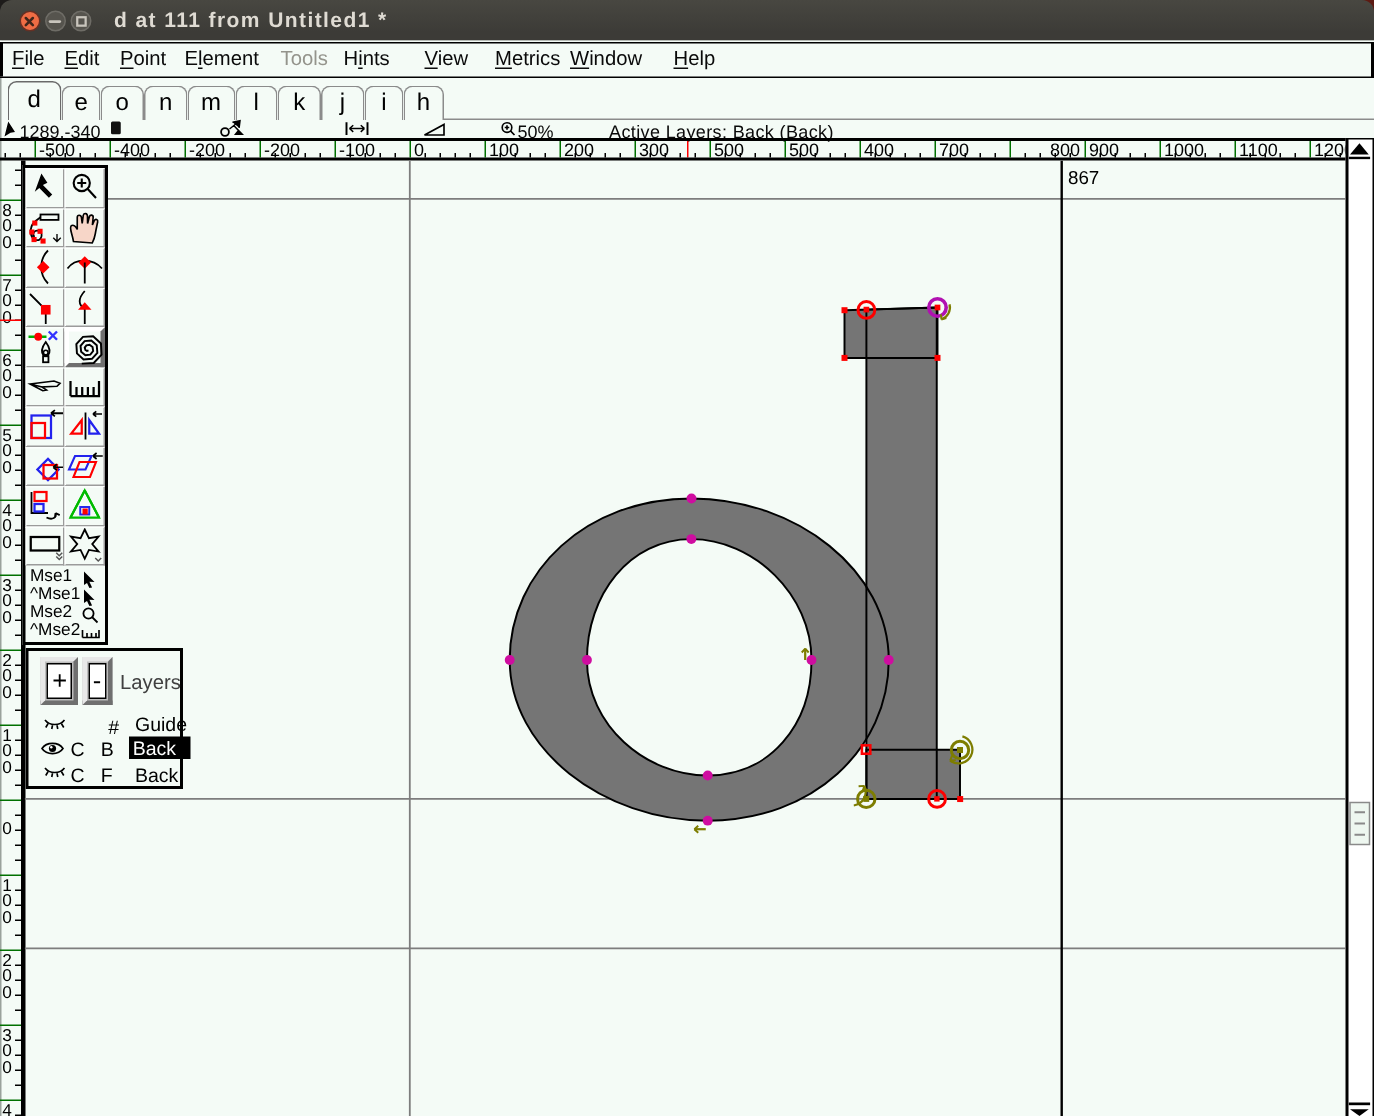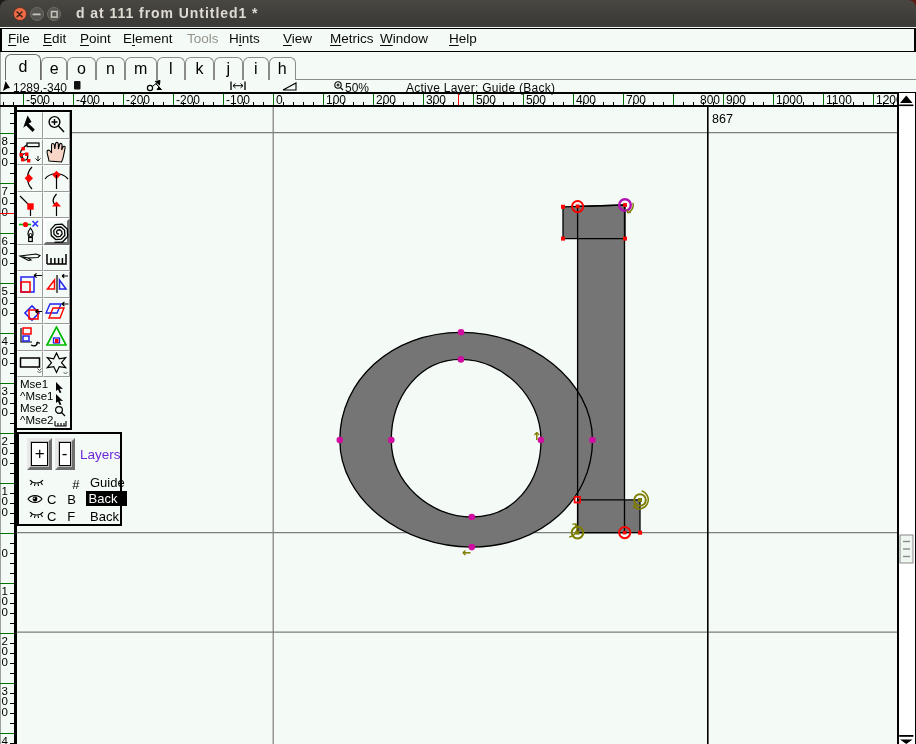--- a/index.html
+++ b/index.html
@@ -84,21 +84,21 @@
   <circle cx="150" cy="9" r="2.6" fill="none" stroke="#000" stroke-width="1.2"></circle>
   <path d="M153 7 L158 3 M155 2.5 L160 1.5 L159.4 6.2 M156 4.8 L161.5 10.5 L157 10.5 L159 8 Z" stroke="#000" stroke-width="1" fill="#000"></path>
   <path d="M231 2.5 L231 11 M245 2.5 L245 11" stroke="#000" stroke-width="1.3"></path>
   <path d="M233 6.7 L243 6.7 M233 6.7 L235.5 4.5 M233 6.7 L235.5 8.9 M243 6.7 L240.5 4.5 M243 6.7 L240.5 8.9" stroke="#000" stroke-width="1"></path>
   <path d="M283 11 L296 11 L296 4 Z" fill="none" stroke="#000" stroke-width="1.1"></path>
   <circle cx="338" cy="6" r="3.2" fill="none" stroke="#000" stroke-width="1.1"></circle>
   <path d="M336.5 6 L339.5 6 M338 4.5 L338 7.5 M340.3 8.3 L343 11" stroke="#000" stroke-width="1.1"></path>
 </svg>
 <div class="inftext" style="left:13px;top:80.5px">1289,-340</div>
 <div class="inftext" style="left:345px;top:80.5px">50%</div>
-<div class="inftext" style="left:406px;top:80.5px;letter-spacing:0.25px">Active Layer: Guide (Back)</div>
+<div class="inftext" style="left:406px;top:80.5px;letter-spacing:0.25px">Active Layers: Back (Back)</div>
 
 <div id="rulerline1" class="abs"></div>
 <div id="hruler" class="abs" style="left:0;top:93.5px;width:899px;height:27px">
     <div class="abs gtickh" style="left:23px"></div>
     <div class="hlabel" style="left:26px">-500</div>
     <div class="abs gtickh" style="left:73px"></div>
     <div class="hlabel" style="left:76px">-400</div>
     <div class="abs gtickh" style="left:123px"></div>
     <div class="hlabel" style="left:126px">-200</div>
     <div class="abs gtickh" style="left:173px"></div>
@@ -497,21 +497,21 @@
         <path d="M2 9 L2 4 M2 9 L13 9 L13 4 M5 9 L5 6 M8 9 L8 6 M11 9 L11 6" fill="none" stroke="#000" stroke-width="1.1"></path>
       </svg></div>
   </div>
 <div class="abs palette" id="layerspal" style="left:17px;top:431.5px;width:104.5px;height:94px;">
     <div class="abs" style="left:8.3px;top:4px;width:25px;height:32px;background:#bdbdbd;border-top:3px solid #e8e8e8;border-left:3px solid #e8e8e8;border-right:3px solid #6f6f6f;border-bottom:3px solid #6f6f6f;box-sizing:border-box;">
       <div class="abs" style="left:1px;top:1px;right:1px;bottom:1px;background:#fff;border:1.6px solid #000;font-size:17px;text-align:center;line-height:22px;color:#000">+</div>
     </div>
     <div class="abs" style="left:35.7px;top:4px;width:20px;height:32px;background:#bdbdbd;border-top:3px solid #e8e8e8;border-left:3px solid #e8e8e8;border-right:3px solid #6f6f6f;border-bottom:3px solid #6f6f6f;box-sizing:border-box;">
       <div class="abs" style="left:1px;top:1px;right:1px;bottom:1px;background:#fff;border:1.6px solid #000;font-size:17px;text-align:center;line-height:22px;color:#000">-</div>
     </div>
-    <div class="abs" style="left:61px;top:13px;font-size:13.5px;color:#6d28d9">Layers</div>
+    <div class="abs" style="left:61px;top:13px;font-size:13.5px;color:#404040">Layers</div>
     <svg class="abs" style="left:9.5px;top:45px" width="15" height="9">
       <path d="M1 1 C4 5 11 5 14 1 M3 3.5 L1.5 6 M6 4.5 L5.5 7 M9 4.5 L9.5 7 M12 3.5 L13.5 6" fill="none" stroke="#000" stroke-width="1.1"></path>
     </svg>
     <svg class="abs" style="left:8px;top:60px" width="16" height="10">
       <path d="M1 5 C4 0.5 12 0.5 15 5 C12 9.5 4 9.5 1 5 Z" fill="none" stroke="#000" stroke-width="1.1"></path>
       <circle cx="8" cy="5" r="2.4" fill="#000"></circle>
       <circle cx="7.2" cy="4.2" r="0.8" fill="#fff"></circle>
     </svg>
     <svg class="abs" style="left:9.5px;top:77.5px" width="15" height="9">
       <path d="M1 1 C4 5 11 5 14 1 M3 3.5 L1.5 6 M6 4.5 L5.5 7 M9 4.5 L9.5 7 M12 3.5 L13.5 6" fill="none" stroke="#000" stroke-width="1.1"></path>

